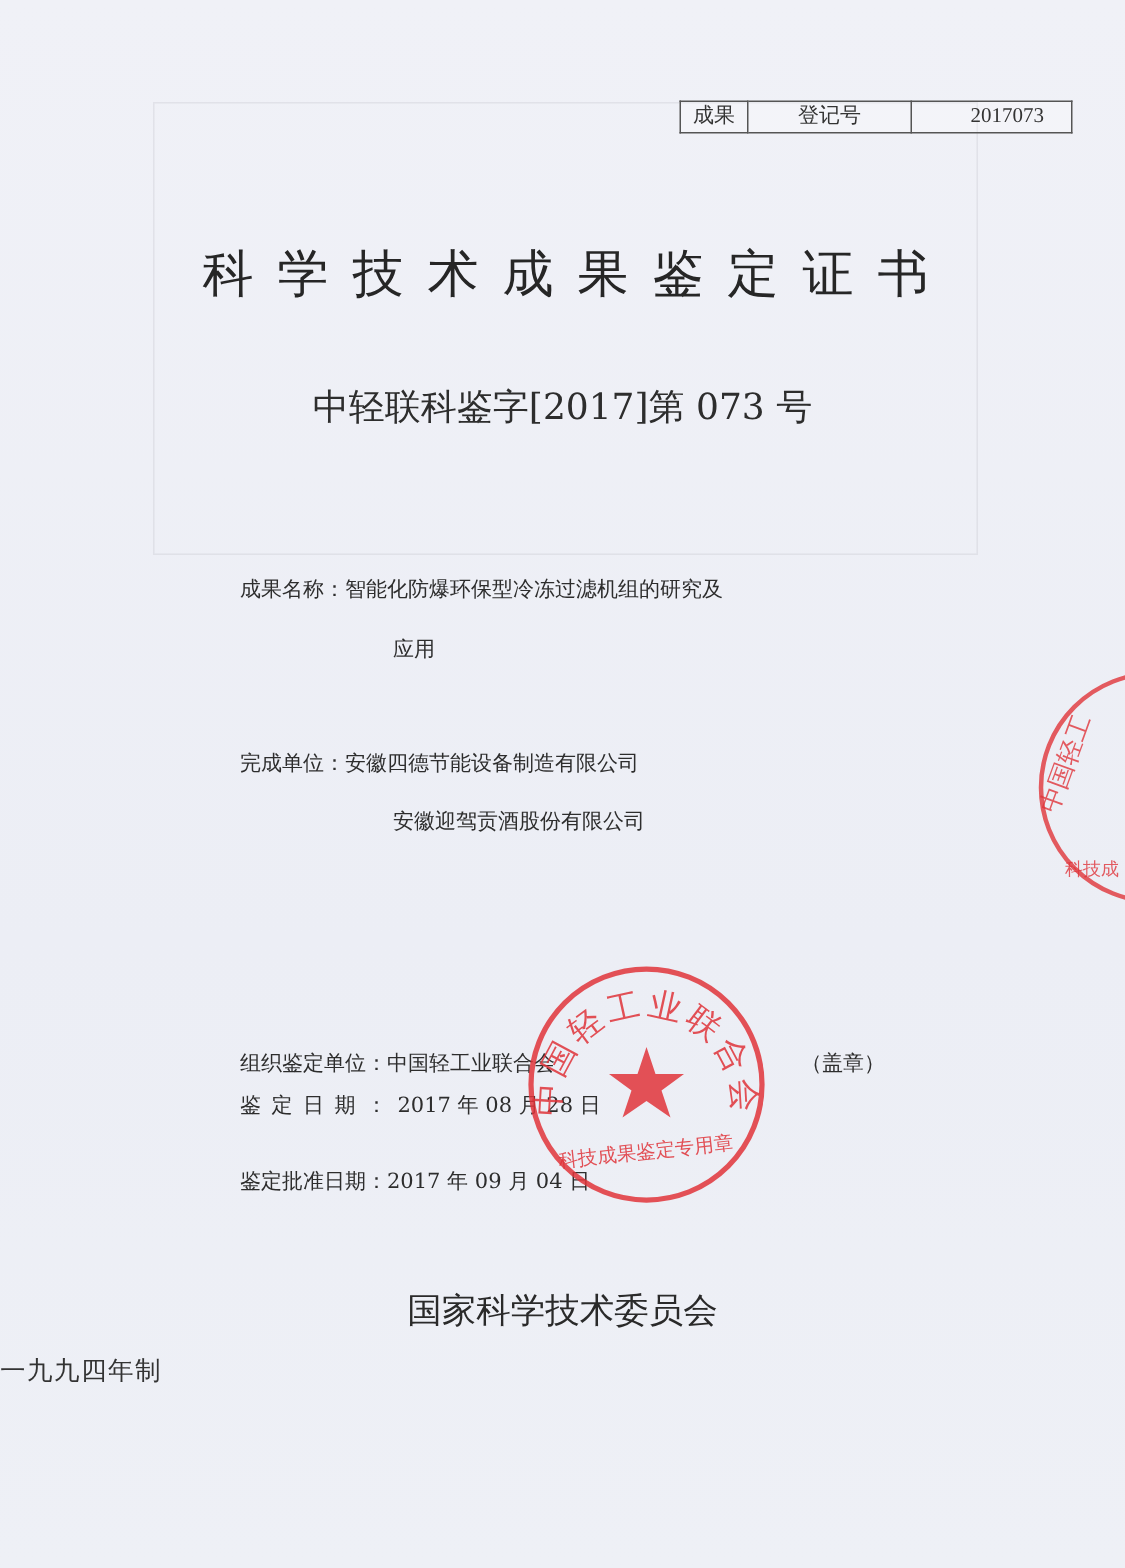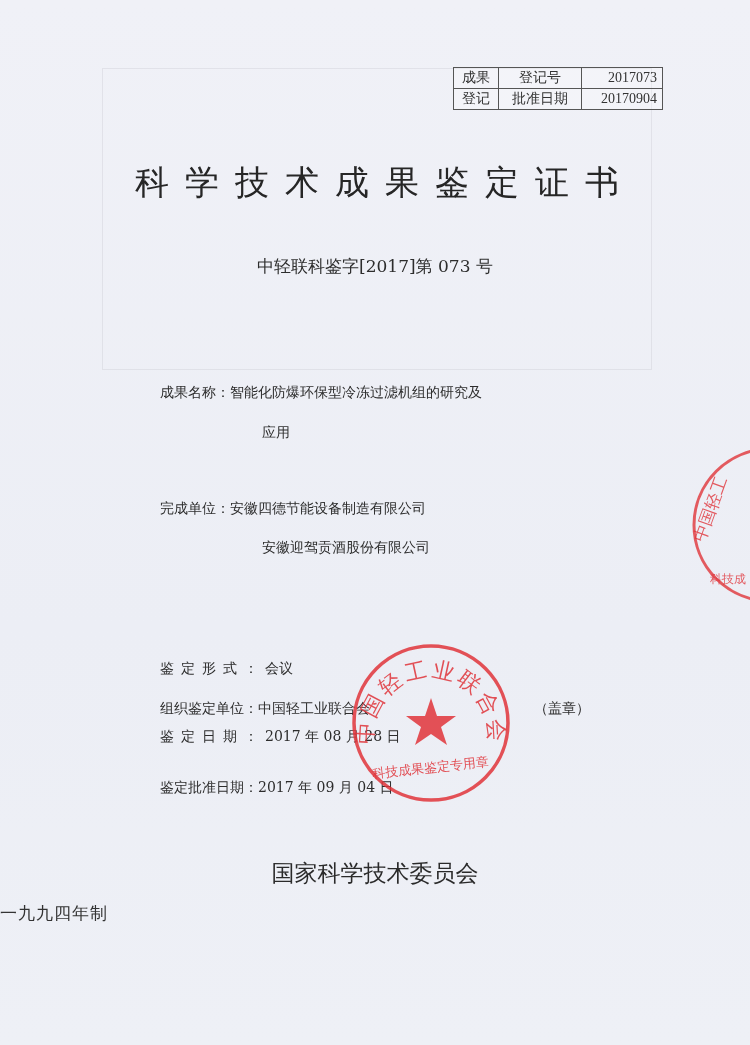--- a/index.html
+++ b/index.html
@@ -32,21 +32,21 @@
       left: 453px; top: 67px;
       border-collapse: collapse;
       font-family: "Liberation Serif", "DejaVu Serif", serif;
       font-size: 14px;
       color: #333;
       background: rgba(255,255,255,0.25);
     }
     .reg-table td {
       border: 1px solid #555;
       height: 20px;
-      padding: 0 5px;
+      padding: 0 18px;
       line-height: 20px;
       text-align: center;
       white-space: nowrap;
     }
     .reg-table td.label-cell {
       width: 38px;
       line-height: 20px;
       padding: 0 3px;
     }
     .reg-table td.val {
@@ -65,21 +65,21 @@
       color: #262626;
       font-family: "DejaVu Sans", "Liberation Sans", sans-serif;
       font-weight: normal;
       padding-left: 10px;
     }
     .docno {
       position: absolute;
       left: 0; width: 750px;
       top: 255px;
       text-align: center;
-      font-size: 17px;
+      font-size: 24px;
       color: #2d2d2d;
     }
     .field {
       position: absolute;
       font-size: 14px;
       color: #2d2d2d;
       white-space: nowrap;
     }
     .field .lbl { display: inline-block; }
     .spaced { letter-spacing: 7px; }
@@ -112,44 +112,36 @@
 
   <div class="bleed-box"></div>
 
   <table class="reg-table">
     <tbody>
         <tr>
       <td class="label-cell" rowspan="1">成果</td>
       <td class="key">登记号</td>
       <td class="val">2017073</td>
     </tr>
-    <tr>
-      <td class="label-cell">登记</td>
-      <td class="key">批准日期</td>
-      <td class="val">20170904</td>
-    </tr>
   </tbody>
     </table>
 
   <div class="title">科学技术成果鉴定证书</div>
   <div class="docno">中轻联科鉴字[2017]第 073 号</div>
 
   <div class="field" style="left:160px; top:384px;">
     <span class="lbl">成果名称：</span><span>智能化防爆环保型冷冻过滤机组的研究及</span>
   </div>
   <div class="field" style="left:262px; top:424px;">应用</div>
 
   <div class="field" style="left:160px; top:500px;">
     <span class="lbl">完成单位：</span><span>安徽四德节能设备制造有限公司</span>
   </div>
   <div class="field" style="left:262px; top:539px;">安徽迎驾贡酒股份有限公司</div>
 
-  <div class="field" style="left:160px; top:660px;">
-    <span class="lbl spaced">鉴定形式：</span><span>会议</span>
-  </div>
 
   <div class="field" style="left:160px; top:700px;">
     <span class="lbl">组织鉴定单位：</span><span>中国轻工业联合会</span>
   </div>
   <div class="field" style="left:534px; top:700px;">（盖章）</div>
 
   <div class="field" style="left:160px; top:728px;">
     <span class="lbl spaced">鉴定日期：</span><span>2017 年 08 月 28 日</span>
   </div>
 

